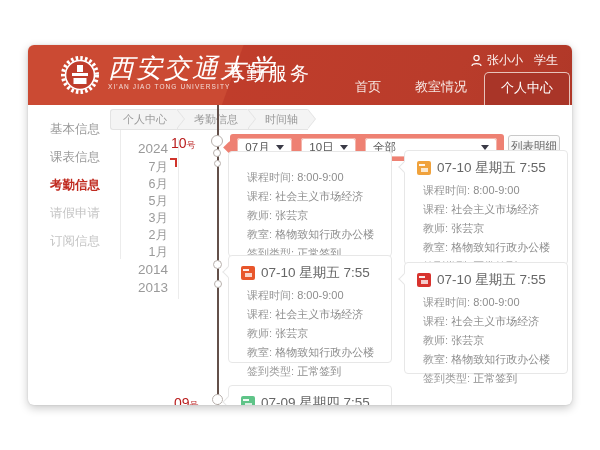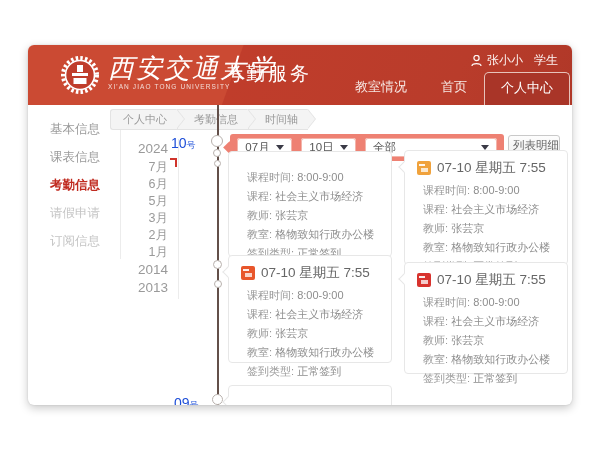--- a/index.html
+++ b/index.html
@@ -42,40 +42,40 @@
     border-top:10.5px solid transparent; border-bottom:10.5px solid transparent; }
   .crumb:before { border-left:8px solid #e3e3e3; z-index:2; }
   .crumb:after { border-left:8px solid #f4f4f4; margin-left:-1px; z-index:3; }
 
   
   .rail-entry { position:absolute; width:52px; text-align:right; color:#9a9a9a; cursor:pointer; left:88px; }
   .rail-year { font-size:13.5px; }
   .rail-month { font-size:12.5px; }
   .cur-marker { position:absolute; left:142px; top:113px; width:7px; height:9px;
     border-right:2px solid #d0342b; border-top:2px solid #d0342b; }
-  .day-label { position:absolute; color:#1d4ed8; font-size:14px; }
+  .day-label { position:absolute; color:#b91c1c; font-size:14px; }
   .day-label small { font-size:9px; }
 
   .tl-line { position:absolute; left:189px; top:60px; width:2px; height:300px; background:#63504a; }
   .tl-dot { position:absolute; background:#fff; border:1px solid #b8b1ad; border-radius:50%; }
 
   
   .banner { position:absolute; left:202px; top:89px; width:274px; height:27px; background:#ee8173;
     border-radius:3px; display:flex; align-items:center; padding:0 7px; gap:9px; }
   .banner:before { content:""; position:absolute; left:-5px; top:9px; width:9px; height:9px;
     background:#ee8173; transform:rotate(45deg); }
   .dd { background:#fff; border-radius:3px; height:19px; font-size:11.5px; color:#555;
     display:flex; align-items:center; justify-content:center; gap:6px; cursor:pointer; box-shadow:inset 0 0 0 1px #f3b4aa; }
   .dd .caret { width:0; height:0; border-left:4px solid transparent; border-right:4px solid transparent;
     border-top:5px solid #3a3a46; }
   .dd1 { width:70px; } .dd2 { width:55px; } .dd3 { width:55px; } .dd4 { flex:1; justify-content:space-between; padding:0 8px; }
 
   .list-btn { position:absolute; left:480px; top:90px; width:52px; height:22px;
     background:linear-gradient(#fdfdfd,#efefef); border:1px solid #c9c9c9; border-radius:3px;
-    font-size:11.5px; color:#666; text-align:right; line-height:20px; cursor:pointer;font-family:Liberation Mono, monospace; }
+    font-size:11.5px; color:#666; text-align:center; line-height:20px; cursor:pointer; }
 
   
   .card { position:absolute; width:164px; background:#fff; border:1px solid #e7e7e7; border-radius:4px;
     padding:8px 10px 6px 12px; }
   .card .pointer { position:absolute; left:-5px; top:12px; width:8px; height:8px; background:#fff;
     border-left:1px solid #e7e7e7; border-bottom:1px solid #e7e7e7; transform:rotate(45deg); }
   .card-head { display:flex; align-items:center; gap:6px; margin-bottom:4px; }
   .stamp { width:14px; height:14px; border-radius:2px; position:relative; flex:none; }
   .stamp:before { content:""; position:absolute; left:2px; top:3px; width:6px; height:2px; background:rgba(255,255,255,0.9); }
   .stamp:after { content:""; position:absolute; left:4px; top:7px; width:7px; height:4px; background:rgba(255,255,255,0.75); }
@@ -105,22 +105,22 @@
     <div class="user">
       <svg width="11" height="12" viewBox="0 0 11 12">
         <circle cx="5.5" cy="3" r="2.6" fill="none" stroke="#fdf4f2" stroke-width="1.3"></circle>
         <path d="M1 11 C1 7.8 10 7.8 10 11" fill="none" stroke="#fdf4f2" stroke-width="1.3"></path>
       </svg>
       <span>张小小</span>
       <span class="role">学生</span>
     </div>
 
     <div class="nav">
+      <div class="nav-item">首页</div>
       <div class="nav-item">教室情况</div>
-      <div class="nav-item">首页</div>
       <div class="nav-tab">个人中心</div>
     </div>
   </div>
 
   <div class="side-item" style="top:104px">课表信息</div>
   <div class="side-item" style="top:76px">基本信息</div>
   <div class="side-item active" style="top:132px">考勤信息</div>
   <div class="side-item muted" style="top:160px">请假申请</div>
   <div class="side-item muted" style="top:188px">订阅信息</div>
   <div class="vline1"></div>
@@ -212,15 +212,19 @@
     </div>
     <div class="frow"><span>课程时间:</span> <span class="fv">8:00-9:00</span></div>
     <div class="frow"><span>课程:</span> <span class="fv">社会主义市场经济</span></div>
     <div class="frow"><span>教师:</span> <span class="fv">张芸京</span></div>
     <div class="frow"><span>教室:</span> <span class="fv">格物致知行政办公楼</span></div>
     <div class="frow"><span>签到类型:</span> <span class="fv">正常签到</span></div>
   </div>
 
   <div class="card" style="left:200px; top:340px; height:70px;">
     <div class="pointer"></div>
+    <div class="card-head">
+      <div class="stamp" style="background: rgb(95, 196, 136);"></div>
+      <div class="card-date">07-09 星期四 7:55</div>
+    </div>
   </div>
 
 </div>
 
 </body></html>

